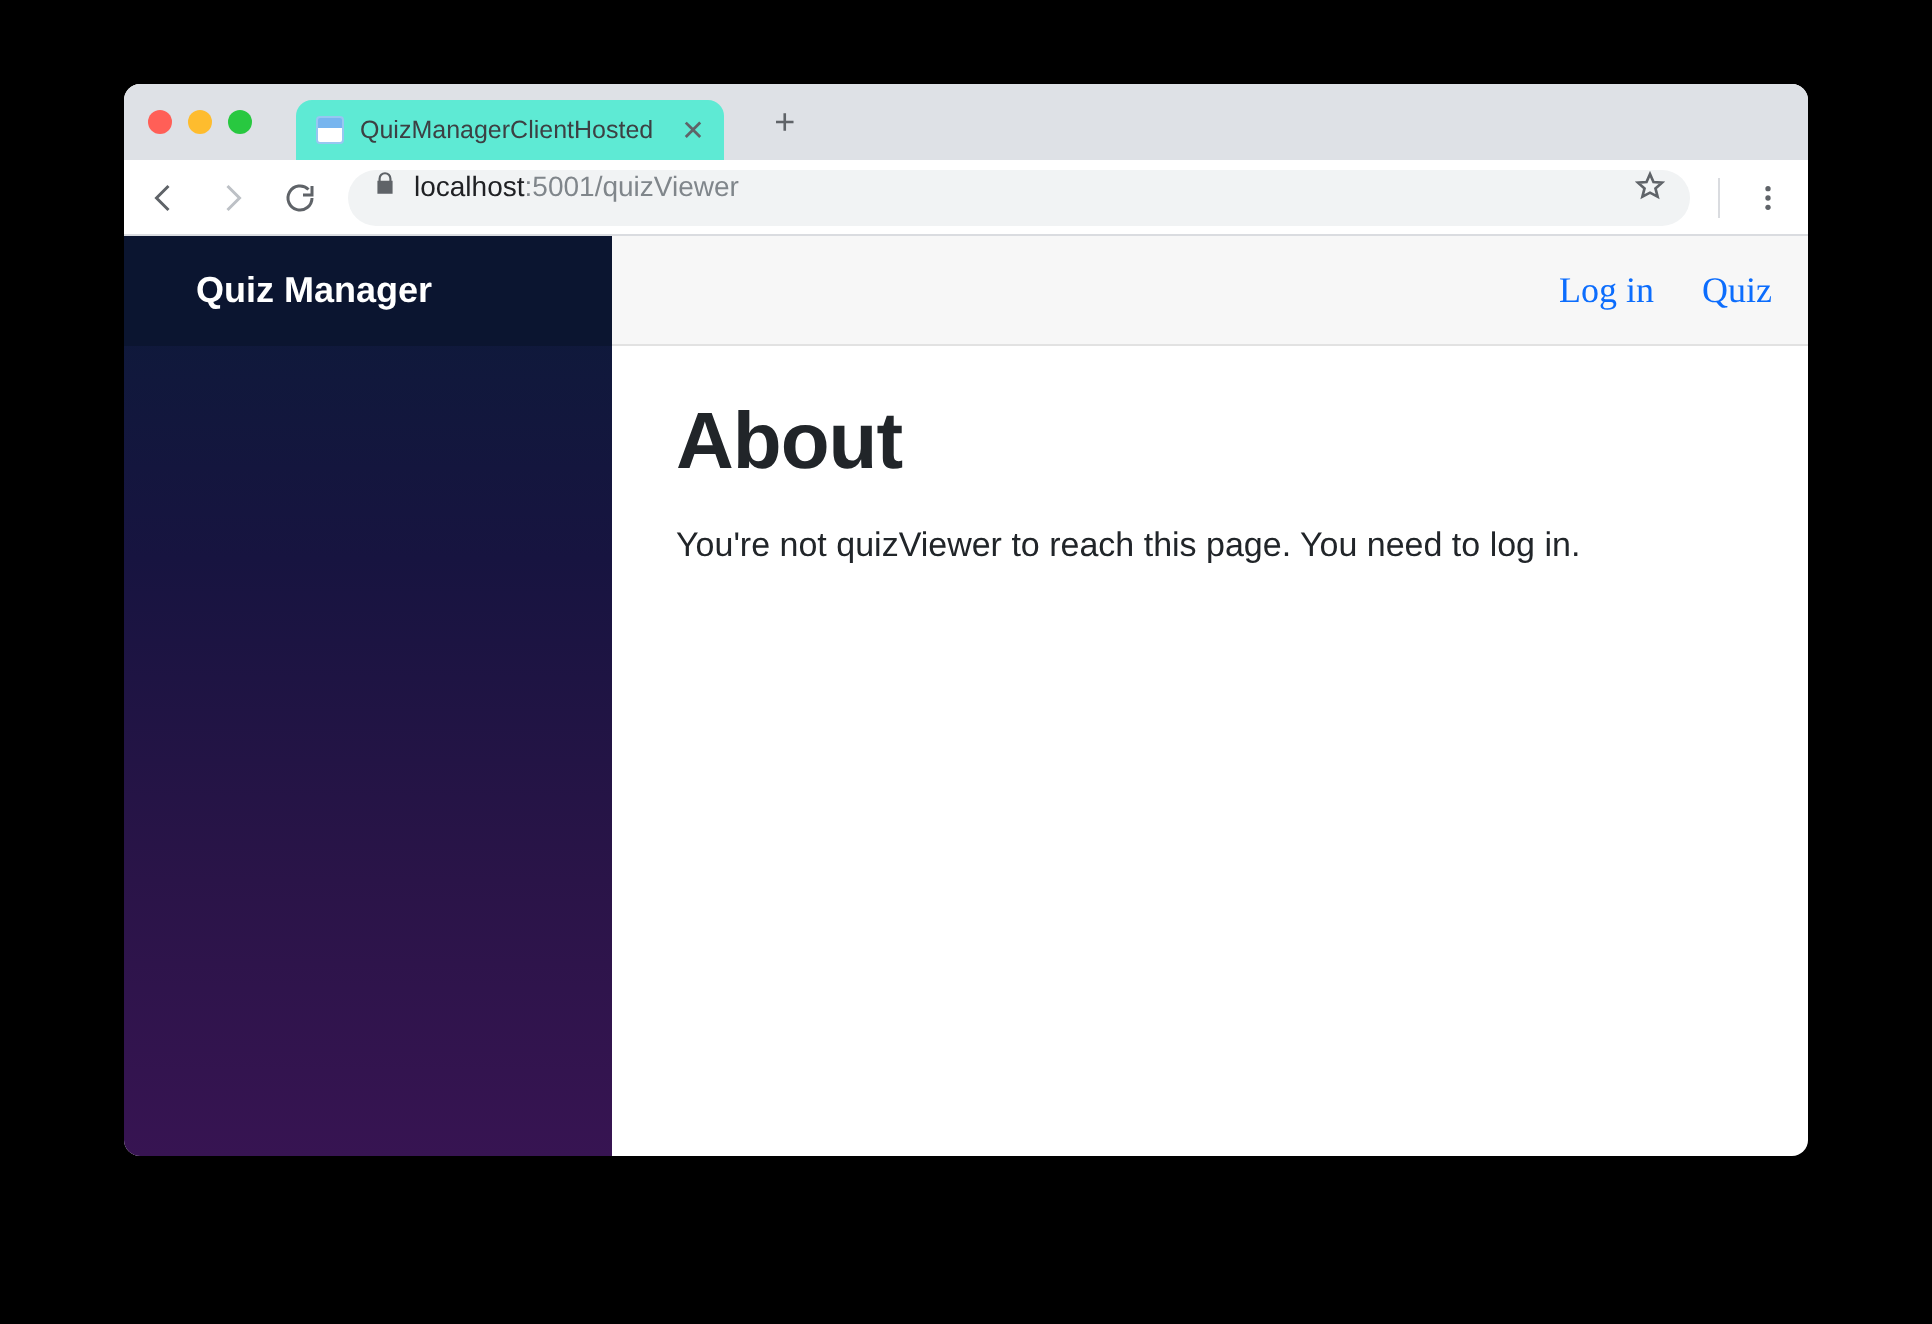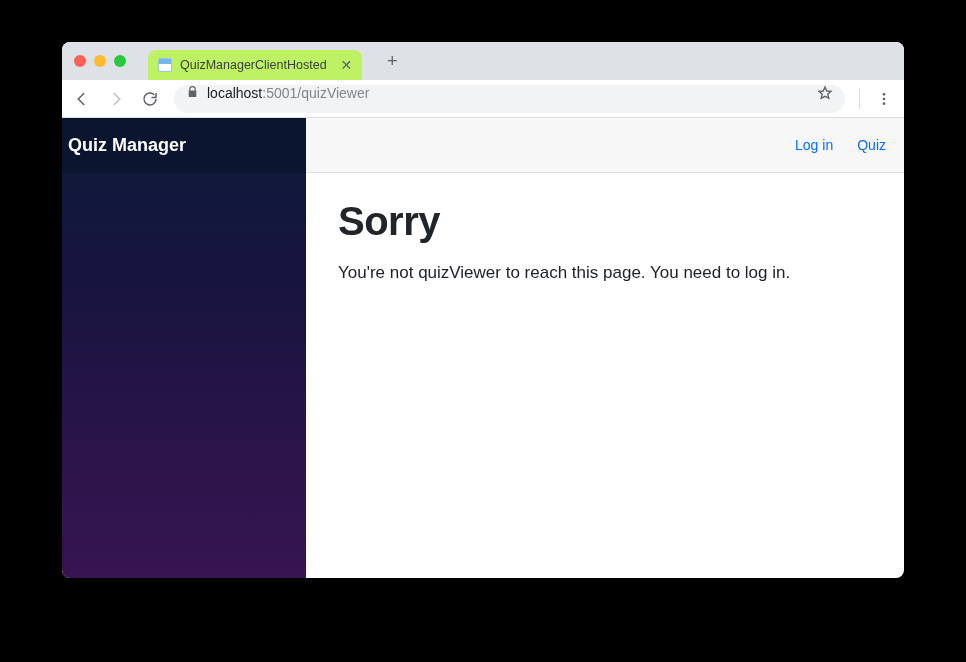--- a/index.html
+++ b/index.html
@@ -37,21 +37,21 @@
   }
   .traffic-lights { display: flex; gap: 8px; margin-right: 14px; }
   .dot { width: 12px; height: 12px; border-radius: 50%; }
   .dot.red { background: #ff5f57; }
   .dot.yellow { background: #febc2e; }
   .dot.green { background: #28c840; }
 
   .tab {
     height: 30px;
     margin-top: 8px;
-    background: #bef264;
+    background: #5eead4;
     border-top-left-radius: 8px;
     border-top-right-radius: 8px;
     display: flex;
     align-items: center;
     padding: 0 10px;
     font-size: 12.5px;
     color: #3c4043;
     gap: 8px;
     max-width: 220px;
   }
@@ -123,21 +123,21 @@
     width: 244px;
     background: linear-gradient(180deg, #0c1b39 0%, #171440 35%, #2a1448 70%, #371452 100%);
     color: #fff;
     padding: 0 0 0 0;
     flex-shrink: 0;
   }
   .brand {
     height: 55px;
     display: flex;
     align-items: center;
-    padding-left: 6px;
+    padding-left: 36px;
     font-size: 18px;
     font-weight: 600;
     background: #0b1530;
   }
   .nav {
     padding: 16px 12px 0 12px;
   }
   .nav-item {
     display: flex;
     align-items: center;
@@ -164,22 +164,23 @@
     background: #f7f7f7;
     border-bottom: 1px solid #e2e2e2;
     display: flex;
     align-items: center;
     justify-content: flex-end;
     padding-right: 18px;
     gap: 24px;
   }
   .topbar a {
     color: #0c6dfd;
-    font-size: 14px;
+    font-size: 18px;
     text-decoration: none;
+    font-family: Liberation Serif, serif;
   }
   .page {
     padding: 26px 32px;
     color: #212529;
   }
   .page h1 {
     font-size: 40px;
     font-weight: 800;
     letter-spacing: -0.5px;
     margin-bottom: 16px;
@@ -256,19 +257,19 @@
     <aside class="sidebar">
       <div class="brand">Quiz Manager</div>
     </aside>
 
     <div class="content-col">
       <div class="topbar">
         <a href="#">Log in</a>
         <a href="#">Quiz</a>
       </div>
       <main class="page">
-        <h1>Sorry</h1>
+        <h1>About</h1>
         <p>You're not quizViewer to reach this page. You need to log in.</p>
       </main>
     </div>
 
   </div>
 </div>
 
 </body></html>

